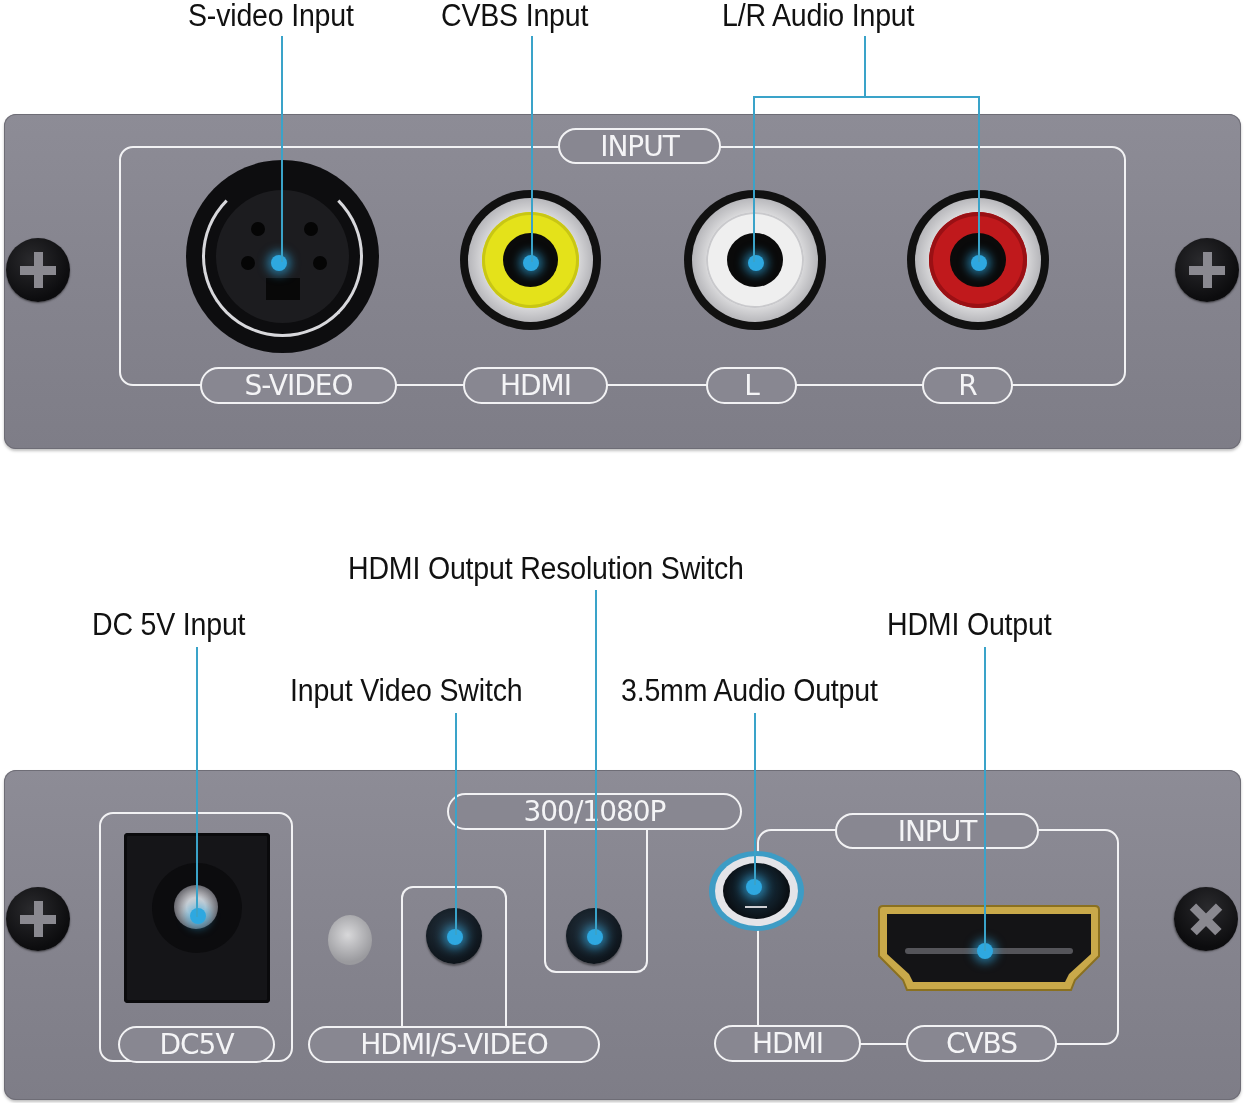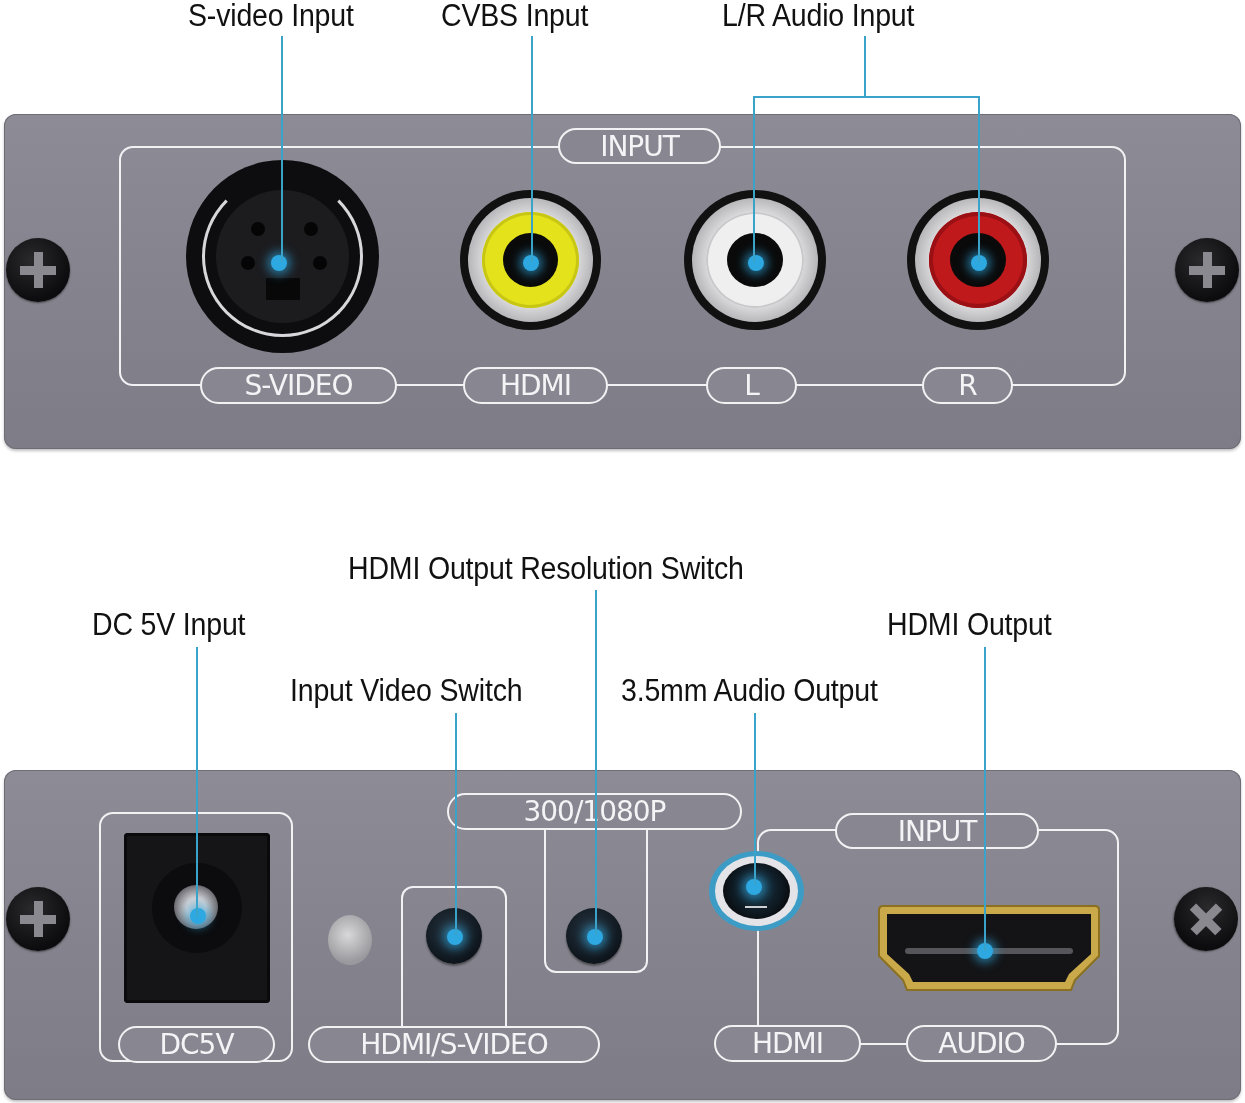--- a/index.html
+++ b/index.html
@@ -134,19 +134,19 @@
 <div style="position:absolute; left:875px; top:904px; width:228px; height:90px;">
   <svg width="228" height="90" viewBox="0 0 228 90">
     <path d="M4 6 Q4 2 8 2 L220 2 Q224 2 224 6 L224 52 L200 76 L196 86 L32 86 L28 76 L4 52 Z" fill="#c9a94a" stroke="#8a7020" stroke-width="2"></path>
     <path d="M12 10 L216 10 L216 50 L194 70 L190 78 L38 78 L34 70 L12 50 Z" fill="#141416"></path>
     <rect x="30" y="44" width="168" height="6" rx="3" fill="#55555a"></rect>
   </svg>
 </div>
 <div class="dot" style="left:977px; top:943px;"></div>
 
 <div class="pill" style="left:714px; top:1025px; width:147px; height:37px;">HDMI</div>
-<div class="pill" style="left:906px; top:1025px; width:151px; height:37px;">AUDIO</div>
+<div class="pill" style="left:906px; top:1025px; width:151px; height:37px;">CVBS</div>
 
 <div class="leader" style="left:196px; top:647px; height:270px;"></div>
 <div class="leader" style="left:455px; top:713px; height:222px;"></div>
 <div class="leader" style="left:595px; top:590px; height:345px;"></div>
 <div class="leader" style="left:754px; top:713px; height:172px;"></div>
 <div class="leader" style="left:984px; top:647px; height:304px;"></div>
 
 </body></html>

